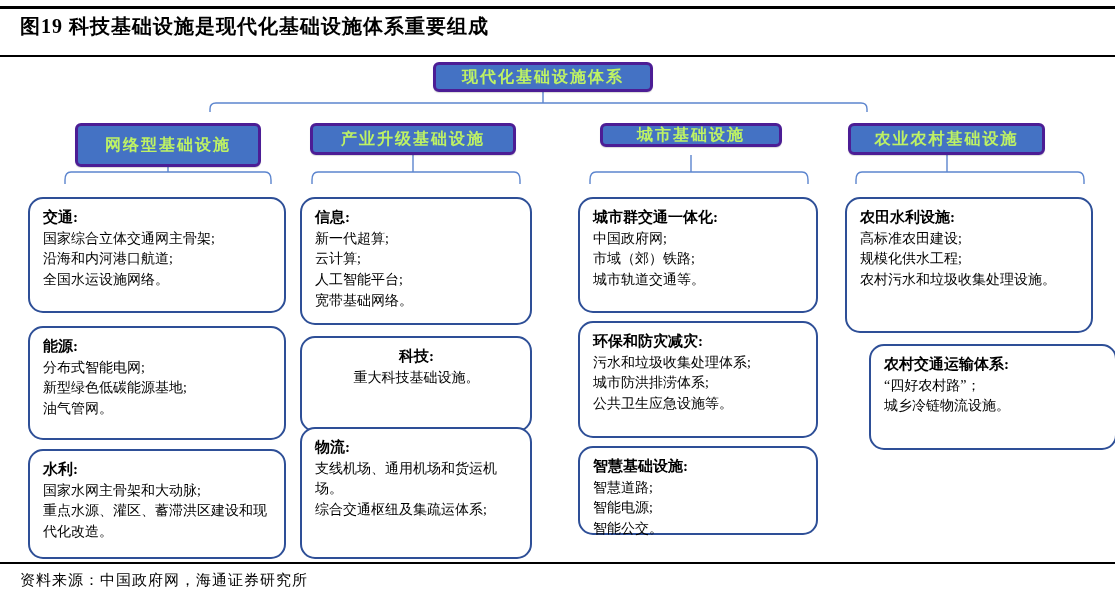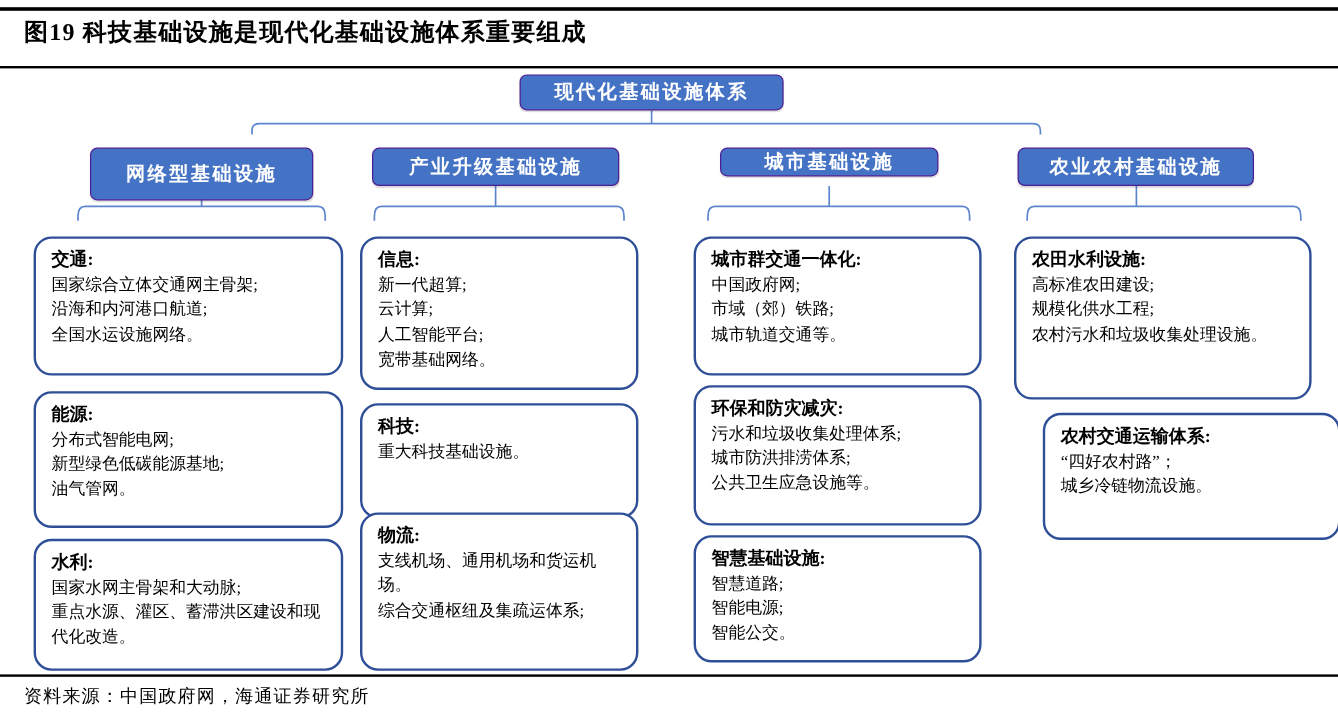--- a/index.html
+++ b/index.html
@@ -14,22 +14,22 @@
   .rule-top{top:6px;height:3px;}
   .rule-title{top:55px;height:2px;}
   .rule-bottom{top:562px;height:2px;}
   .title{
     position:absolute;left:20px;top:13px;margin:0;
     font-size:20px;font-weight:bold;color:#000;letter-spacing:1px;
   }
   .connectors{position:absolute;left:0;top:0;width:1115px;height:600px;pointer-events:none;}
   .node{
     position:absolute;
-    background:#4472C4;border:1px solid #4c1d95;border-radius:6px;
-    color:#ffffff;font-weight:bold;font-size:16px;
+    background:#4472C4;border:3px solid #4c1d95;border-radius:6px;
+    color:#bef264;font-weight:bold;font-size:16px;
     display:flex;align-items:center;justify-content:center;
     box-sizing:border-box;letter-spacing:2px;
     box-shadow:0 1px 1px rgba(0,0,0,0.15);
   }
   .root-node{left:433px;top:62px;width:220px;height:30px;}
   .hdr0{left:75px;top:123px;width:186px;height:44px;text-align:center;}
   .hdr1{left:310px;top:123px;width:206px;height:32px;}
   .hdr2{left:600px;top:123px;width:182px;height:24px;}
   .hdr3{left:848px;top:123px;width:197px;height:32px;}
   .cbox{
@@ -38,26 +38,26 @@
     padding:7px 12px 6px 13px;color:#000;
   }
   .cbox .bh{font-size:15px;font-weight:bold;line-height:1.5;}
   .cbox .bl{font-size:14px;line-height:1.48;}
   
   .b0{left:28px;top:197px;width:258px;height:116px;}
   .b1{left:28px;top:326px;width:258px;height:114px;}
   .b2{left:28px;top:449px;width:258px;height:110px;}
   
   .b3{left:300px;top:197px;width:232px;height:128px;}
-  .b4{left:300px;top:336px;width:232px;height:96px;}
+  .b4{left:300px;top:336px;width:232px;height:96px;text-align:center;}
   .b5{left:300px;top:427px;width:232px;height:132px;}
   
   .b6{left:578px;top:197px;width:240px;height:116px;}
   .b7{left:578px;top:321px;width:240px;height:117px;}
-  .b8{left:578px;top:446px;width:240px;height:106px;}
+  .b8{left:578px;top:446px;width:240px;height:89px;}
   
   .b9{left:845px;top:197px;width:248px;height:136px;}
   .b10{left:845px;top:344px;width:248px;height:106px;margin-left:24px;}
   .source{
     position:absolute;left:20px;top:571px;
     font-size:15px;color:#000;letter-spacing:1px;
   }
 </style>
 </head>
 <body>

